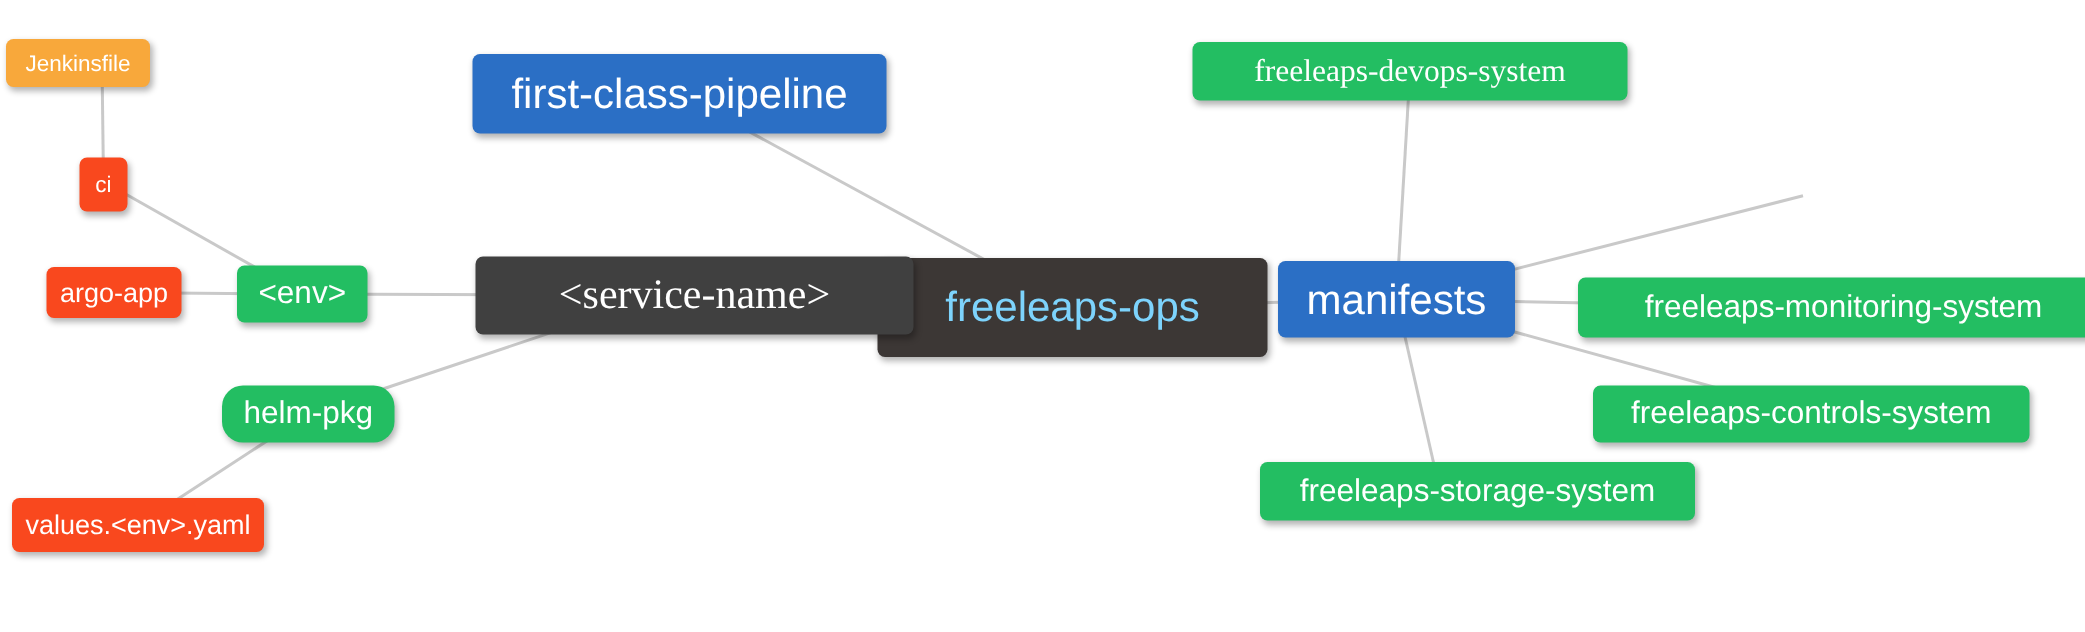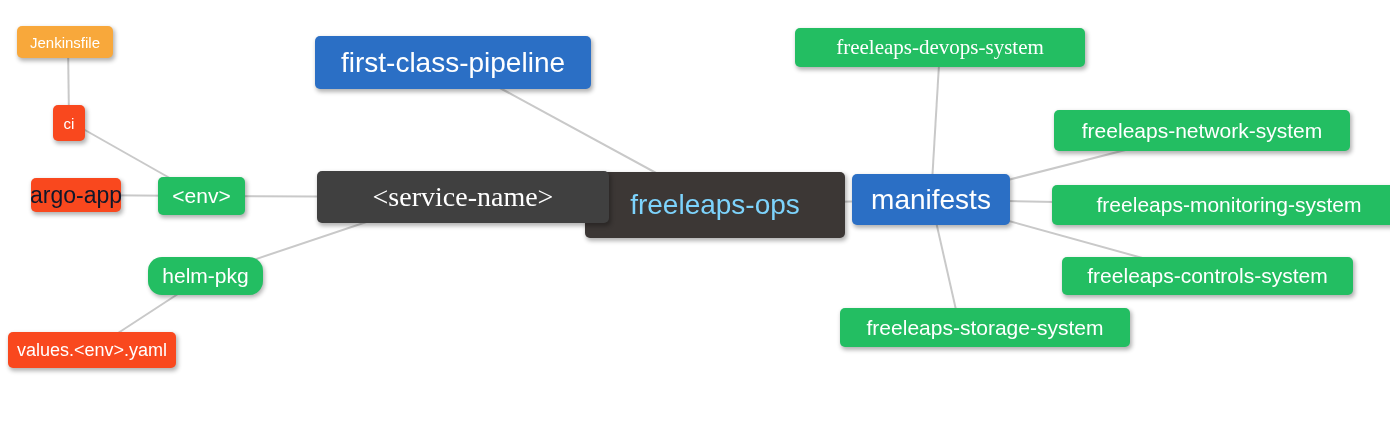--- a/index.html
+++ b/index.html
@@ -60,21 +60,20 @@
       <line x1="931" y1="199.5" x2="960" y2="327.5" stroke="#C9C9C9" stroke-width="2"></line>
     </svg>
 
 <div class="node" style="left: 585px; top: 172px; width: 260px; height: 66px; font-size: 28px; background: rgb(60, 55, 53); color: #7dd3fc;">freeleaps-ops</div>
     <div class="node" style="left: 315px; top: 36px; width: 276px; height: 53px; font-size: 28px; background: rgb(43, 111, 197); color: rgb(255, 255, 255);">first-class-pipeline</div>
     <div class="node" style="left: 317px; top: 171px; width: 292px; height: 52px; font-size: 28px; background: #404040; color: rgb(255, 255, 255); font-family: Liberation Serif, serif;">&lt;service-name&gt;</div>
     <div class="node" style="left: 852px; top: 174px; width: 158px; height: 51px; font-size: 28px; background: rgb(43, 111, 197); color: rgb(255, 255, 255);">manifests</div>
     <div class="node" style="left: 158px; top: 177px; width: 87px; height: 38px; font-size: 21px; background: rgb(35, 190, 98); color: rgb(255, 255, 255);">&lt;env&gt;</div>
     <div class="node" style="left: 148px; top: 257px; width: 115px; height: 38px; font-size: 21px; background: rgb(35, 190, 98); color: rgb(255, 255, 255); border-radius: 14px;">helm-pkg</div>
     <div class="node" style="left: 53px; top: 105px; width: 32px; height: 36px; font-size: 15px; background: rgb(249, 72, 30); color: rgb(255, 255, 255);">ci</div>
-    <div class="node" style="left: 31px; top: 178px; width: 90px; height: 34px; font-size: 23px; background: rgb(249, 72, 30); color: #0f172a;">argo-app</div>
-    <div class="node" style="left: 17px; top: 26px; width: 96px; height: 32px; font-size: 15px; background: rgb(248, 168, 59); color: rgb(255, 255, 255);">Jenkinsfile</div>
+    <div class="node" style="left: 31px; top: 178px; width: 90px; height: 34px; font-size: 18px; background: rgb(249, 72, 30); color: #ffffff;">argo-app</div>
+    <div class="node" style="left: 4px; top: 26px; width: 96px; height: 32px; font-size: 15px; background: rgb(248, 168, 59); color: rgb(255, 255, 255);">Jenkinsfile</div>
     <div class="node" style="left: 8px; top: 332px; width: 168px; height: 36px; font-size: 18px; background: rgb(249, 72, 30); color: rgb(255, 255, 255);">values.&lt;env&gt;.yaml</div>
     <div class="node" style="left: 795px; top: 28px; width: 290px; height: 39px; font-size: 21px; background: rgb(35, 190, 98); color: rgb(255, 255, 255); font-family: Liberation Serif, serif;">freeleaps-devops-system</div>
-    <div class="node" style="left: 1054px; top: 110px; width: 296px; height: 41px; font-size: 21px; background: rgb(35, 190, 98); color: rgb(255, 255, 255);">freeleaps-network-system</div>
     <div class="node" style="left: 1052px; top: 185px; width: 354px; height: 40px; font-size: 21px; background: rgb(35, 190, 98); color: rgb(255, 255, 255);">freeleaps-monitoring-system</div>
     <div class="node" style="left: 1062px; top: 257px; width: 291px; height: 38px; font-size: 21px; background: rgb(35, 190, 98); color: rgb(255, 255, 255); text-align: right;">freeleaps-controls-system</div>
     <div class="node" style="left: 815px; top: 308px; width: 290px; height: 39px; font-size: 21px; background: rgb(35, 190, 98); color: rgb(255, 255, 255); margin-left: 25px;">freeleaps-storage-system</div>
   </div>
 
 </body></html>

